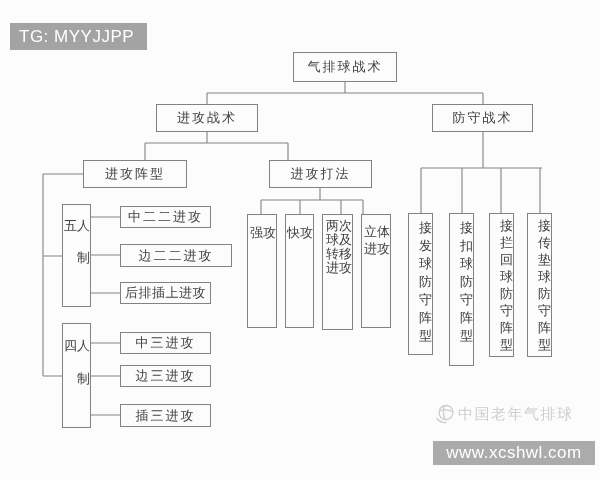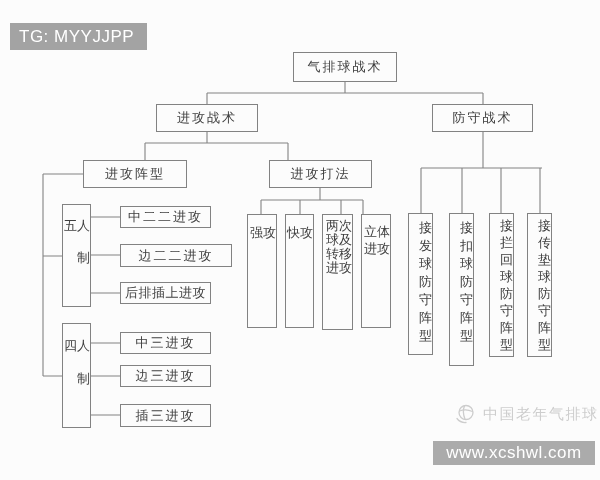--- a/index.html
+++ b/index.html
@@ -47,22 +47,22 @@
     box-sizing:border-box;letter-spacing:0.5px;margin-top:13px;
   }
   .site-bar{
     position:absolute;left:433px;top:441px;width:162px;height:24px;
     background:var(--site_bg);color:#fff;
     font-family:"Liberation Sans","DejaVu Sans",sans-serif;
     font-size:17px;display:flex;align-items:center;justify-content:center;
     letter-spacing:0.5px;
   }
   .logo-row{
-    position:absolute;left:454px;top:401px;height:26px;
-    display:flex;align-items:center;gap:5px;
+    position:absolute;left:434px;top:401px;height:26px;
+    display:flex;align-items:center;
     color:var(--logo);
     font-size:15px;letter-spacing:1.5px;
     user-select:none;
   }
 </style>
 </head>
 <body>
 
 <div id="canvas">
 

